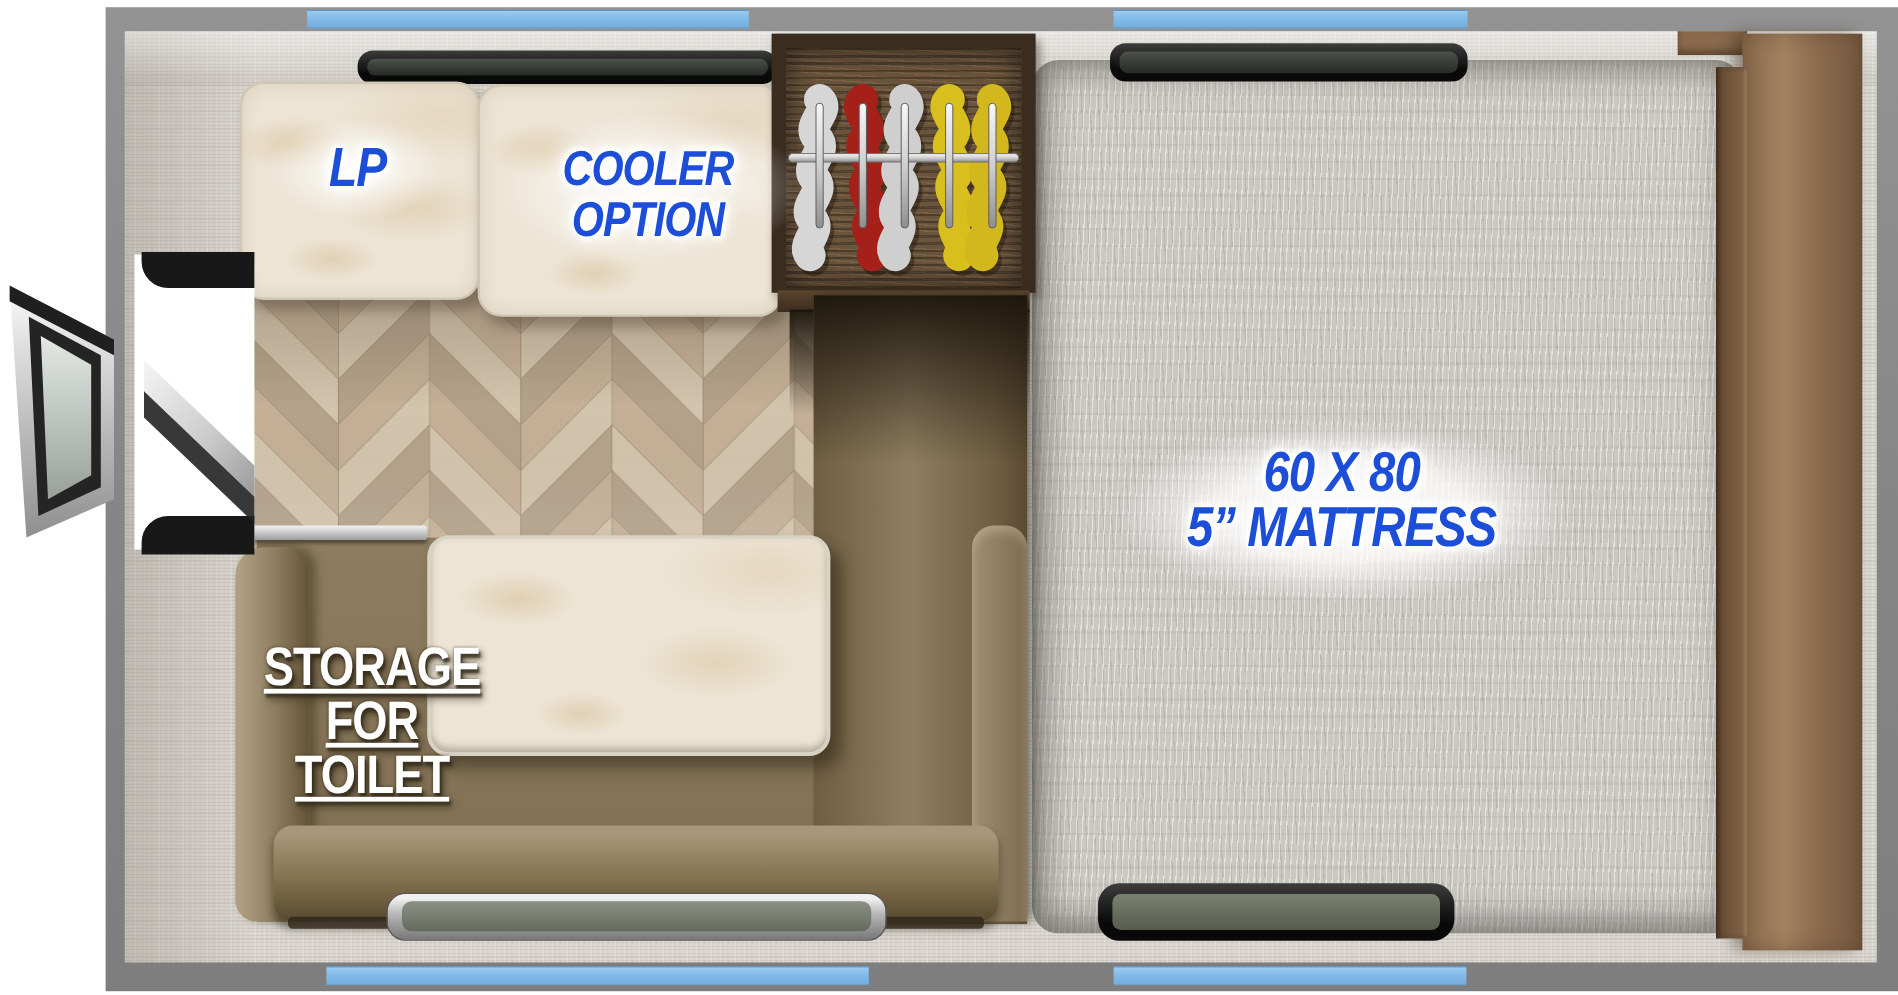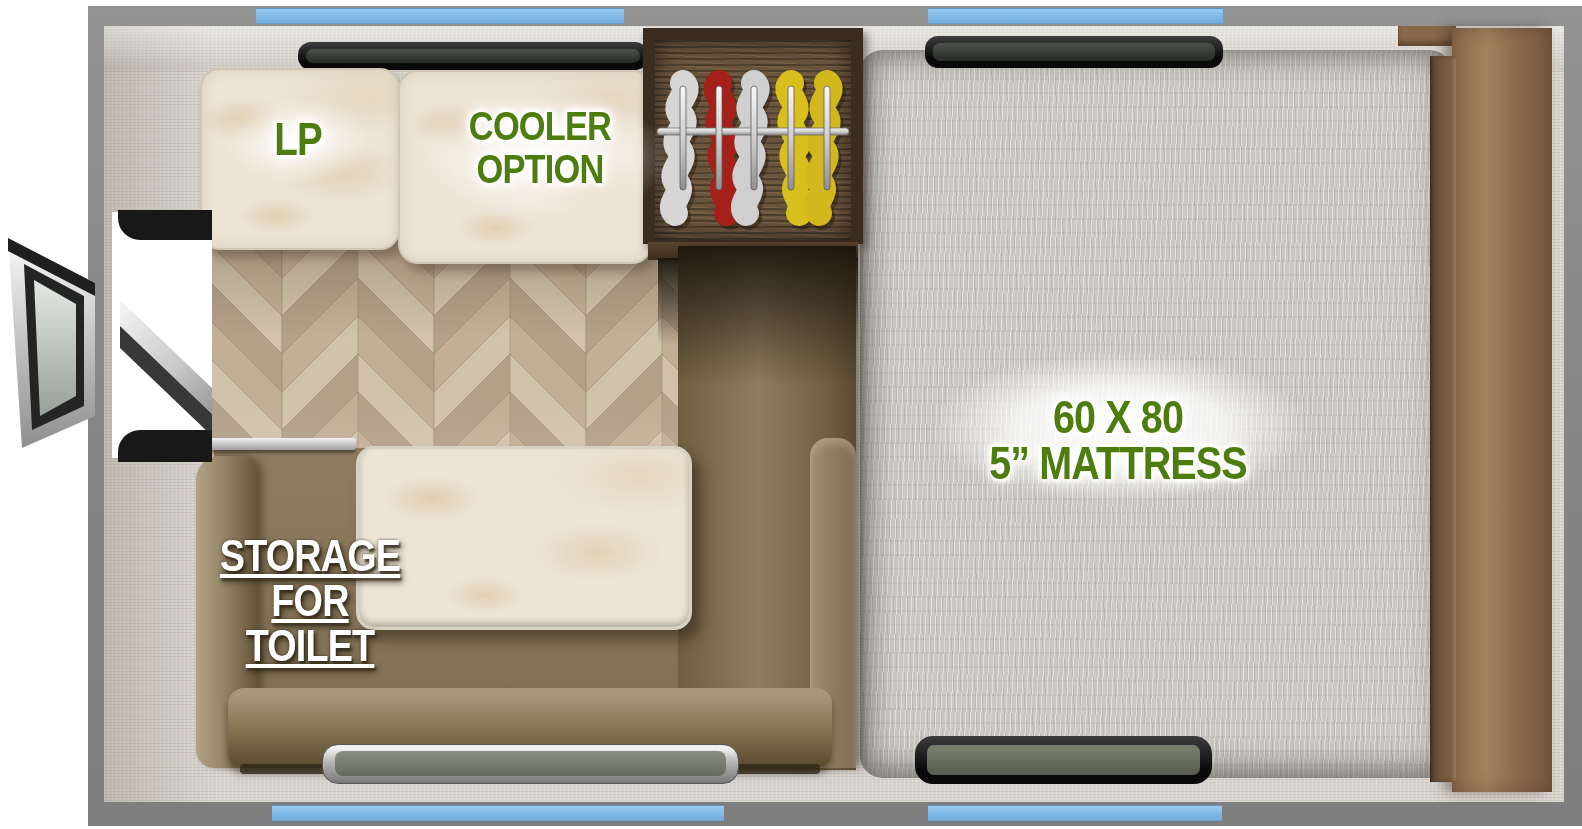--- a/index.html
+++ b/index.html
@@ -97,27 +97,27 @@
     background:linear-gradient(90deg,#a08f73,#7c6b4e);box-shadow:inset 0 6px 8px rgba(255,240,210,.25);}
   .sofa-back-bottom{left:228px;top:688px;width:604px;height:80px;border-radius:16px;
     background:linear-gradient(180deg,#a8977a 8%,#83724f 55%,#57492f);box-shadow:0 6px 7px rgba(30,24,12,.45);}
   .sofa-base-shadow{left:240px;top:764px;width:580px;height:10px;border-radius:4px;background:rgba(47,39,25,.8);}
   .threshold{left:204px;top:438px;width:152px;height:12px;border-radius:3px;
     background:linear-gradient(180deg,#f2f2f2,#9e9e9e);box-shadow:0 3px 3px rgba(0,0,0,.4);}
 
   
   .lbl{font-weight:bold;text-align:center;letter-spacing:-1px;}
   .lbl .line{display:block;transform:scaleX(.84);transform-origin:center;white-space:nowrap;}
-  .lbl-dark{color:#4d7c0f;
-    text-shadow:0 0 5px #fff,0 0 8px #fff,0 0 14px #fff,0 0 20px #fff,2px 2px 6px #fff,-2px -2px 6px #fff;}
+  .lbl-dark{color:#1d4ed8;
+    text-shadow:0 0 5px #fff,0 0 8px #fff,0 0 14px #fff,0 0 20px #fff,2px 2px 6px #fff,-2px -2px 6px #fff;font-style:italic;}
   .lbl-light{color:#ffffff;
     text-shadow:2px 3px 2px rgba(52,44,28,.8), 3px 4px 7px rgba(40,32,18,.75), -1px -1px 2px rgba(60,50,30,.35);text-decoration:underline;}
   .lp-label{left:200px;top:112px;width:196px;font-size:46px;}
-  .cooler-label{left:415px;top:105px;width:250px;font-size:41px;line-height:43px;}
-  .mattress-label{left:938px;top:370px;width:360px;font-size:47px;line-height:46px;margin-top:24px;}
+  .cooler-label{left:415px;top:119px;width:250px;font-size:41px;line-height:43px;}
+  .mattress-label{left:938px;top:370px;width:360px;font-size:47px;line-height:46px;}
   .storage-label{left:195px;top:533px;width:230px;font-size:45px;line-height:45px;}
   .glow{border-radius:50%;}
   .lp-glow{left:222px;top:98px;width:150px;height:86px;background:radial-gradient(closest-side,rgba(255,255,255,.95),rgba(255,255,255,0));}
   .cooler-glow{left:410px;top:92px;width:260px;height:130px;background:radial-gradient(closest-side,rgba(255,255,255,.95),rgba(255,255,255,0));}
 
   
   .doorway-svg{left:104px;top:208px;width:110px;height:258px;}
   .door-svg{left:0px;top:228px;width:100px;height:230px;}
 </style>
 </head>

